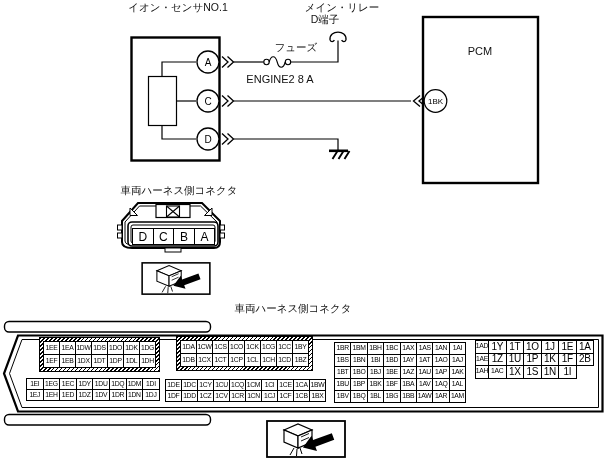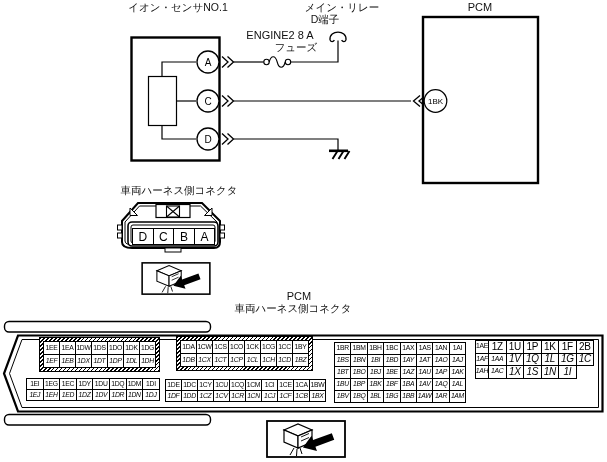--- a/index.html
+++ b/index.html
@@ -1,28 +1,28 @@
 <!DOCTYPE html>
 <html><head>
 <meta charset="utf-8">
 <style>
   html,body{margin:0;padding:0;background:#fff;}
   #page{position:relative;width:607px;height:462px;background:#fff;overflow:hidden;
         font-family:"Liberation Sans","DejaVu Sans",sans-serif;color:#000;}
   svg{position:absolute;overflow:visible;}
   .lbl{position:absolute;transform:translateX(-50%);font-size:10.5px;line-height:12px;
        white-space:nowrap;color:#111;text-align:right;}
-  .lbl.en{font-size:11px;letter-spacing:0;}
+  .lbl.en{font-size:11px;letter-spacing:0;margin-top:44px;}
   
   .grid{position:absolute;}
   .hatch{position:absolute;border:1px solid #000;padding:3px;
          background:repeating-linear-gradient(135deg,#000 0,#000 1px,#fff 1px,#fff 2.8px);}
   .hatch .grid{position:static;}
   .pin-row{display:flex;}
-  .pin-row + .pin-row{margin-top:-1px;font-style:italic;}
+  .pin-row + .pin-row{margin-top:-1px;}
   .pin-cell{box-sizing:border-box;border:1px solid #000;background:#fff;
             width:var(--cw,17px);height:var(--ch,13px);
             display:flex;align-items:center;justify-content:center;
             line-height:1;letter-spacing:-0.3px;}
   .pin-cell + .pin-cell{margin-left:-1px;}
   .f-sm{font-size:6.8px;}
   .f-lg{font-size:10px;}
   .b1u{--cw:17px;--ch:14px;}
   .b1l{--cw:17.6px;--ch:12px;}
   .b2u{--cw:17px;--ch:14px;}
@@ -297,38 +297,38 @@
         <div class="pin-cell f-sm">1BG</div>
         <div class="pin-cell f-sm">1BB</div>
         <div class="pin-cell f-sm">1AW</div>
         <div class="pin-cell f-sm">1AR</div>
         <div class="pin-cell f-sm">1AM</div>
       </div>
     </div>
 
   <div class="grid b4" style="left:475px;top:340px">
       <div class="pin-row">
+        <div class="pin-cell f-sm">1AD</div>
+        <div class="pin-cell f-lg">1Y</div>
+        <div class="pin-cell f-lg">1T</div>
+        <div class="pin-cell f-lg">1O</div>
+        <div class="pin-cell f-lg">1J</div>
+        <div class="pin-cell f-lg">1E</div>
+        <div class="pin-cell f-lg">1A</div>
+      </div>
+      <div class="pin-row">
         <div class="pin-cell f-sm">1AE</div>
         <div class="pin-cell f-lg">1Z</div>
         <div class="pin-cell f-lg">1U</div>
         <div class="pin-cell f-lg">1P</div>
         <div class="pin-cell f-lg">1K</div>
         <div class="pin-cell f-lg">1F</div>
         <div class="pin-cell f-lg">2B</div>
       </div>
       <div class="pin-row">
-        <div class="pin-cell f-sm">1AF</div>
-        <div class="pin-cell f-sm">1AA</div>
-        <div class="pin-cell f-lg">1V</div>
-        <div class="pin-cell f-lg">1Q</div>
-        <div class="pin-cell f-lg">1L</div>
-        <div class="pin-cell f-lg">1G</div>
-        <div class="pin-cell f-lg">1C</div>
-      </div>
-      <div class="pin-row">
         <div class="pin-cell f-sm">1AH</div>
         <div class="pin-cell f-sm">1AC</div>
         <div class="pin-cell f-lg">1X</div>
         <div class="pin-cell f-lg">1S</div>
         <div class="pin-cell f-lg">1N</div>
         <div class="pin-cell f-lg">1I</div>
       </div>
     </div>
 
   <svg width="80" height="38" viewBox="0 0 80 38" style="left:266px;top:420px">

